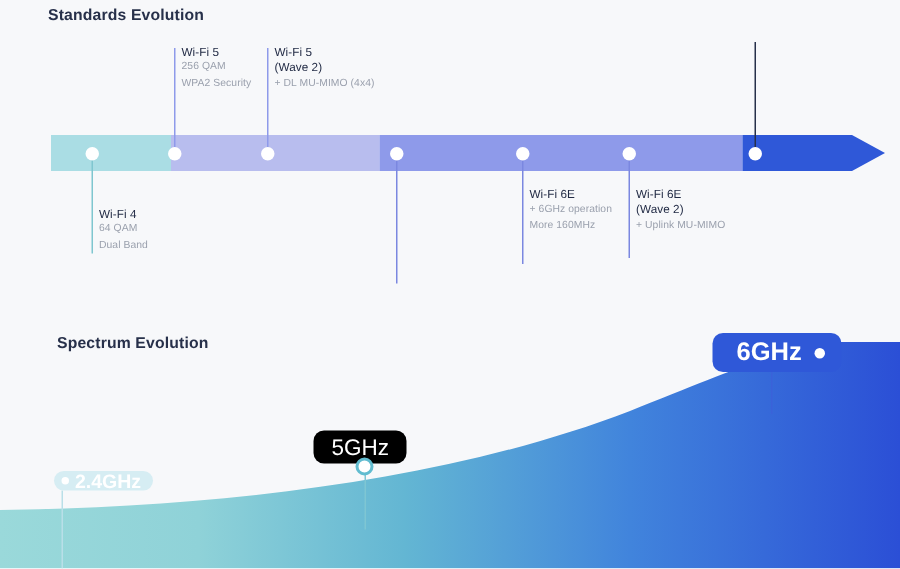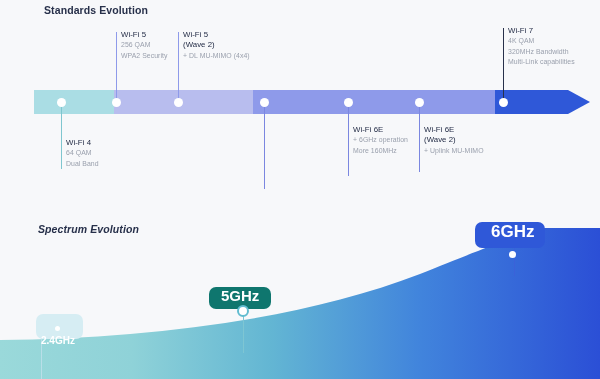--- a/index.html
+++ b/index.html
@@ -20,21 +20,21 @@
   .section-title {
     position: absolute;
     font-size: 10.5px;
     font-weight: bold;
     color: #27304a;
     letter-spacing: 0.1px;
     white-space: nowrap;
   }
 
   
-  #standards-title { left: 44px; top: 4px; }
+  #standards-title { left: 32px; top: 4px; }
 
   .timeline-wrap {
     position: absolute;
     left: 0; top: 0;
     width: 600px; height: 200px;
   }
 
   .track {
     position: absolute;
     left: 34px;
@@ -75,63 +75,62 @@
   }
   .lbl .sub {
     font-size: 6.9px;
     font-weight: normal;
     color: #9aa0ad;
     line-height: 10.4px;
     letter-spacing: 0.05px;
   }
 
   
-  #spectrum-title { left: 38px; top: 223px; font-style: italic; }
+  #spectrum-title { left: 38px; top: 223px; }
 
   .spectrum-wrap {
     position: absolute;
     left: 0; top: 200px;
     width: 600px; height: 179px;
   }
   .spectrum-wrap svg { display: block; }
 
   .badge {
     position: absolute;
     border-radius: 7px;
     display: flex;
     align-items: center;
     z-index: 8;
     color: #ffffff;
     white-space: nowrap;
-    flex-direction: column;
   }
   .badge .dot {
     border-radius: 50%;
     background: #ffffff;
     flex: 0 0 auto;
   }
 
   #badge-24 {
     left: 36px; top: 314px;
     height: 13px;
-    padding: 12px 8px 0 5px;
+    padding: 0 8px 0 5px;
     gap: 4px;
     background: #d6edf3;
-    font-size: 10px;
+    font-size: 13px;
     font-weight: bold;
   }
   #badge-24 .dot { width: 5px; height: 5px; }
 
   #badge-5 {
     left: 209px; top: 287px;
     height: 22px;
     padding: 0 12px;
-    background: #0f766e;
+    background: #000000;
     font-size: 15px;
-    font-weight: bold;
+    font-weight: normal;
     justify-content: flex-start;
   }
   #badge-5-dot {
     position: absolute;
     left: 243px; top: 305px;
     width: 8px; height: 8px;
     border-radius: 50%;
     background: #ffffff;
     border: 2px solid #61bcd0;
     box-sizing: content-box;
@@ -201,26 +200,20 @@
     <div class="sub">256 QAM</div>
     <div class="sub">WPA2 Security</div>
   </div>
 
   <div class="lbl" style="left:183px; top:30px;">
     <div class="hd">Wi-Fi 5</div>
     <div class="hd">(Wave 2)</div>
     <div class="sub">+ DL MU-MIMO (4x4)</div>
   </div>
 
-  <div class="lbl" style="left:508px; top:26px;">
-    <div class="hd">Wi-Fi 7</div>
-    <div class="sub">4K QAM</div>
-    <div class="sub">320MHz Bandwidth</div>
-    <div class="sub">Multi-Link capabilities</div>
-  </div>
 
   <div class="lbl" style="left:66px; top:125px;margin-top:13px;">
     <div class="hd">Wi-Fi 4</div>
     <div class="sub">64 QAM</div>
     <div class="sub">Dual Band</div>
   </div>
 
 
   <div class="lbl" style="left:353px; top:125px;">
     <div class="hd">Wi-Fi 6E</div>

